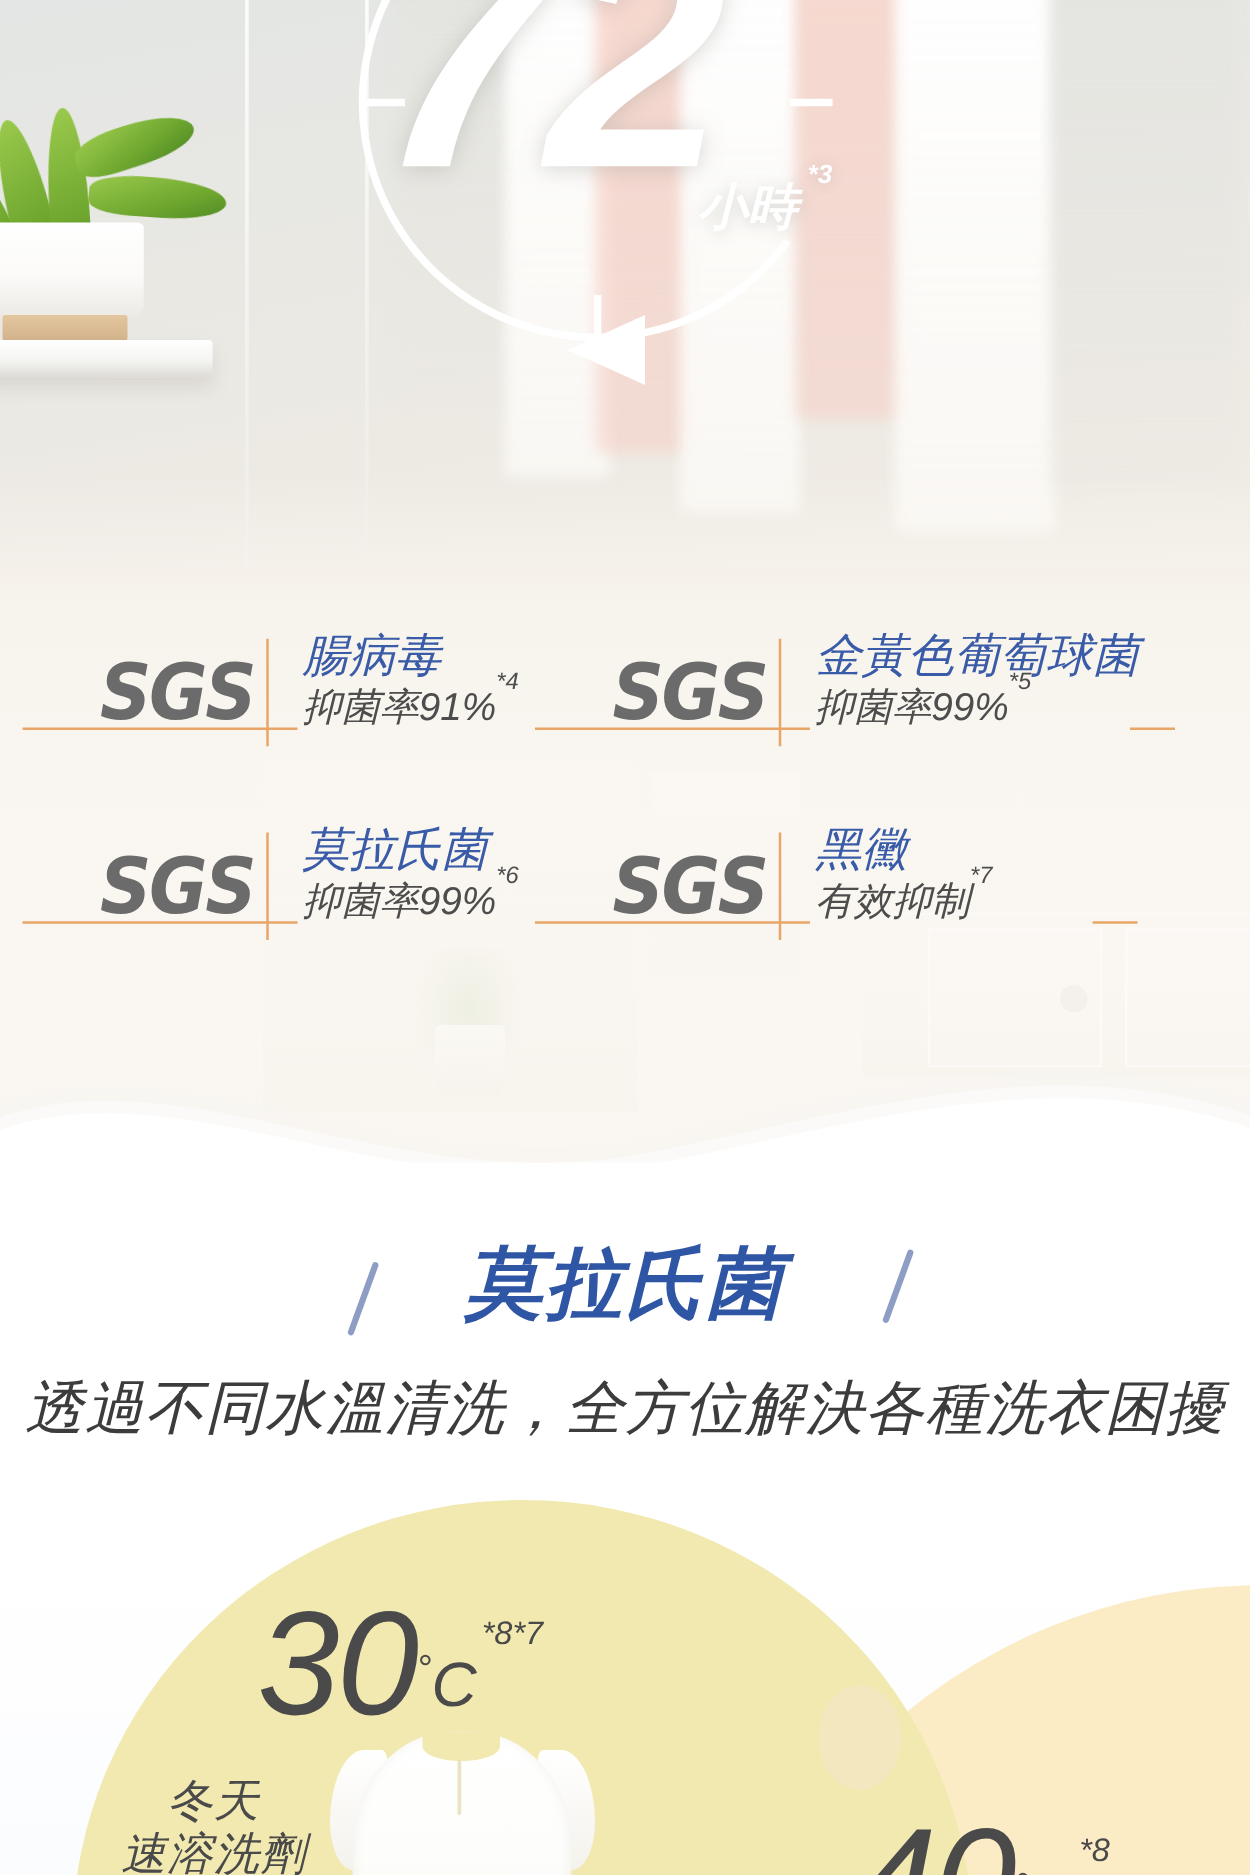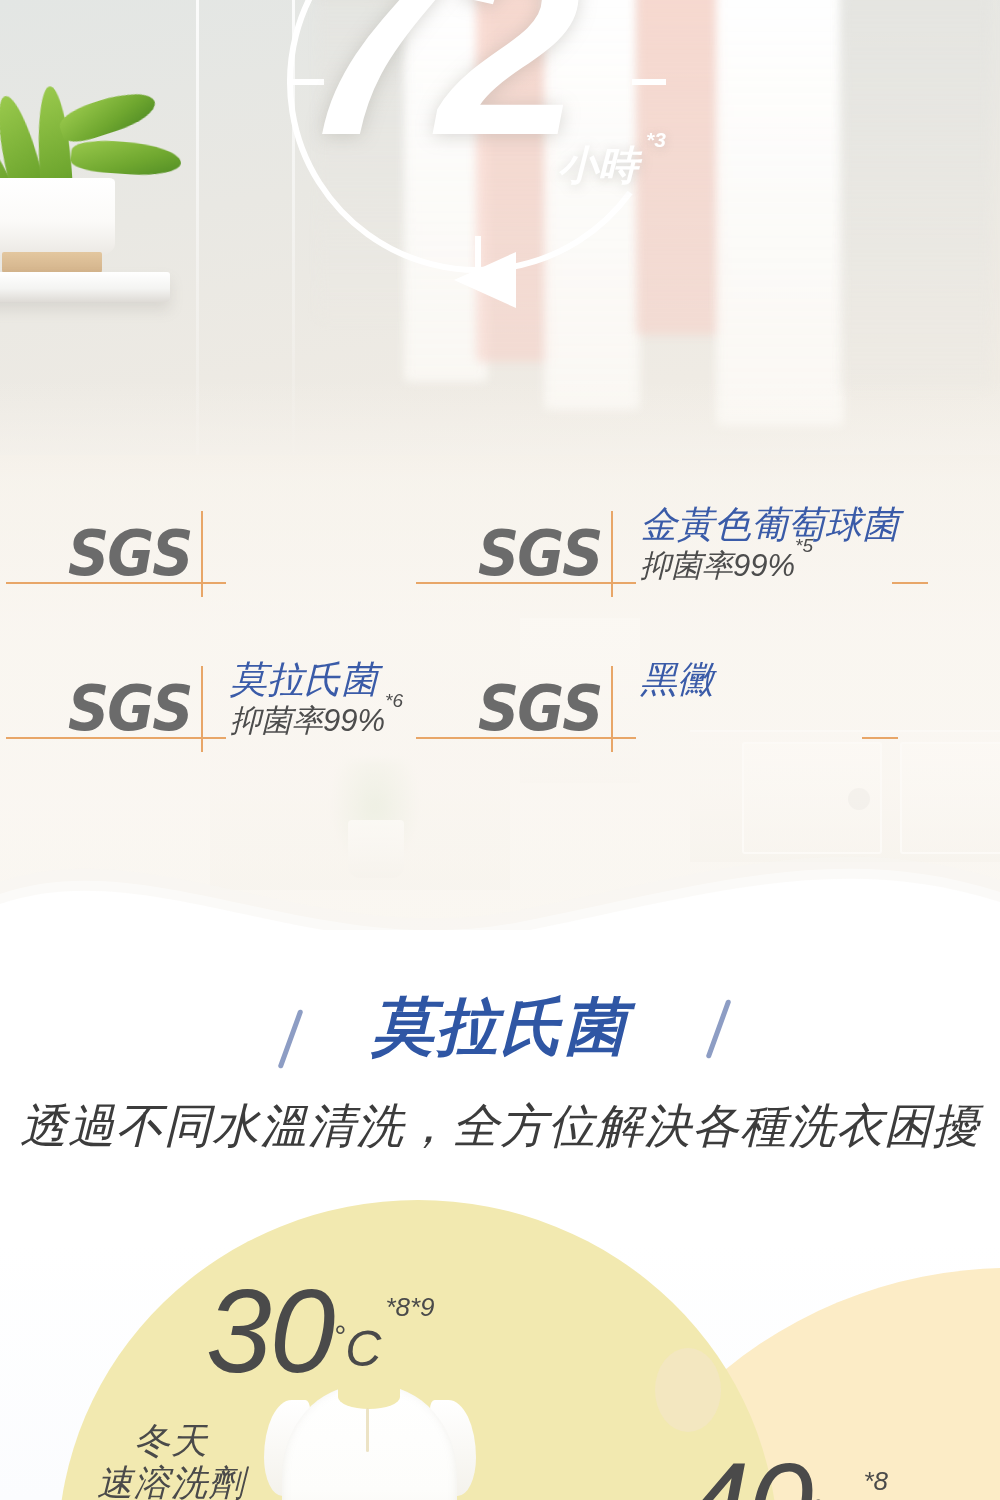--- a/index.html
+++ b/index.html
@@ -108,21 +108,21 @@
     text-shadow:0 2px 12px rgba(150,145,138,.35);
   }
   .hours-note{
     position:absolute;left:346px;top:168px;
     font-size:21px;font-weight:700;color:#ffffff;
     text-shadow:0 2px 10px rgba(150,145,138,.3);
   }
 
   
   .sgs-grid{
-    position:absolute;left:0;top:505px;width:836px;height:300px;padding-left:12px;
+    position:absolute;left:12px;top:505px;width:836px;height:300px;padding-left:12px;
   }
   .sgs-item{position:absolute;width:430px;height:110px;}
   .sgs-item.c1{left:68px;}
   .sgs-item.c2{left:478px;}
   .sgs-item.r1{top:0;}
   .sgs-item.r2{top:155px;}
 
   .sgs-logo{
     position:absolute;left:0;top:18px;
     font-size:62px;font-weight:700;line-height:1;color:#6b6b6b;
@@ -287,20 +287,24 @@
     <div class="hours-unit">小時</div>
     <div class="hours-note">*3</div>
   </div>
 
   <div class="sgs-grid">
 
     <div class="sgs-item c1 r1">
       <div class="sgs-hline"></div>
       <div class="sgs-logo">SGS</div>
       <div class="sgs-vline"></div>
+      <div class="sgs-text">
+        <div class="sgs-title">腸病毒</div>
+        <div class="sgs-sub"><span>抑菌率91%</span><sup>*4</sup></div>
+      </div>
     </div>
 
     <div class="sgs-item c2 r1">
       <div class="sgs-hline"></div>
       <div class="sgs-logo">SGS</div>
       <div class="sgs-vline"></div>
       <div class="sgs-text">
         <div class="sgs-title">金黃色葡萄球菌</div>
         <div class="sgs-sub"><span>抑菌率99%</span><sup>*5</sup></div>
       </div>
@@ -315,20 +319,21 @@
         <div class="sgs-sub"><span>抑菌率99%</span><sup>*6</sup></div>
       </div>
     </div>
 
     <div class="sgs-item c2 r2">
       <div class="sgs-hline"></div>
       <div class="sgs-logo">SGS</div>
       <div class="sgs-vline"></div>
       <div class="sgs-text">
         <div class="sgs-title">黑黴</div>
+        <div class="sgs-sub"><span>有效抑制</span><sup>*7</sup></div>
       </div>
     </div>
 
     <div class="sgs-tail" style="left:892px;top:77px;"></div>
     <div class="sgs-tail" style="left:862px;top:232px;"></div>
   </div>
 
   <div class="wave">
     <svg width="1000" height="140" viewBox="0 0 1000 140" preserveAspectRatio="none">
       <path d="M0,58 C150,6 320,126 520,86 C700,50 840,4 1000,56 L1000,140 L0,140 Z" fill="#ffffff"></path>
@@ -341,21 +346,21 @@
   <div class="slash l"></div>
   <div class="slash r"></div>
   <div class="headline">莫拉氏菌</div>
   <div class="subheadline">透過不同水溫清洗，全方位解決各種洗衣困擾</div>
 
   <div class="temp-right-blob"></div>
   <div class="temp-left-blob"></div>
   <div class="dot-small"></div>
 
   <div class="temp temp30">
-    <span class="val">30</span><span class="unit"><span class="deg">°</span><span>C</span></span><span class="fn">*8*9</span>
+    <span class="val">30</span><span class="unit"><span class="deg">°</span><span>C</span></span><span class="fn">*8*7</span>
   </div>
 
   <div class="garment-sleeveL"></div>
   <div class="garment-sleeveR"></div>
   <div class="garment"></div>
   <div class="garment-neck"></div>
   <div class="garment-seam"></div>
 
   <div class="temp-label label30">冬天
 速溶洗劑</div>

